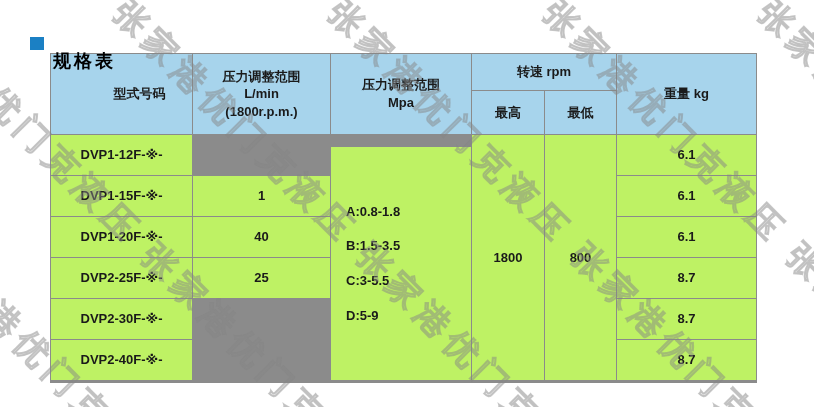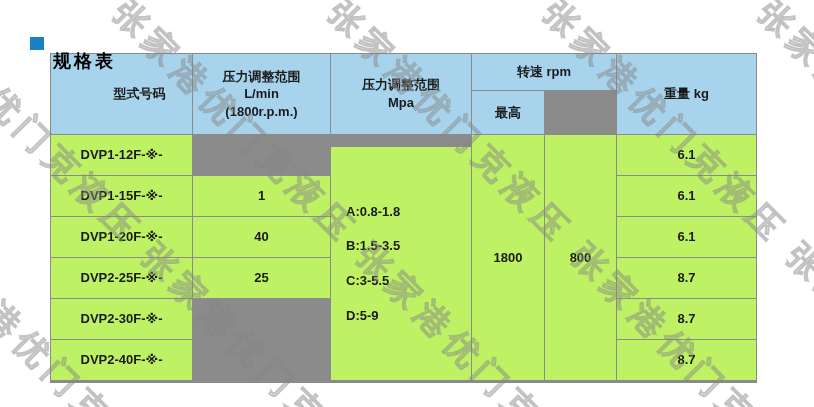--- a/index.html
+++ b/index.html
@@ -91,20 +91,21 @@
   </div>
   <div class="cell hdr c-press-h">
     <div>
       <div>压力调整范围</div>
       <div>Mpa</div>
     </div>
   </div>
   <div class="cell hdr c-speed-h">转速 rpm</div>
   <div class="cell hdr c-weight-h">重量 kg</div>
   <div class="cell hdr c-speedmax-h">最高</div>
+  <div class="cell hdr c-speedmin-h">最低</div>
 
   <div class="cell c-press-d">
     <div>A:0.8-1.8</div>
     <div>B:1.5-3.5</div>
     <div>C:3-5.5</div>
     <div>D:5-9</div>
   </div>
   <div class="cell c-speedmax-d">1800</div>
   <div class="cell c-speedmin-d">800</div>
 

